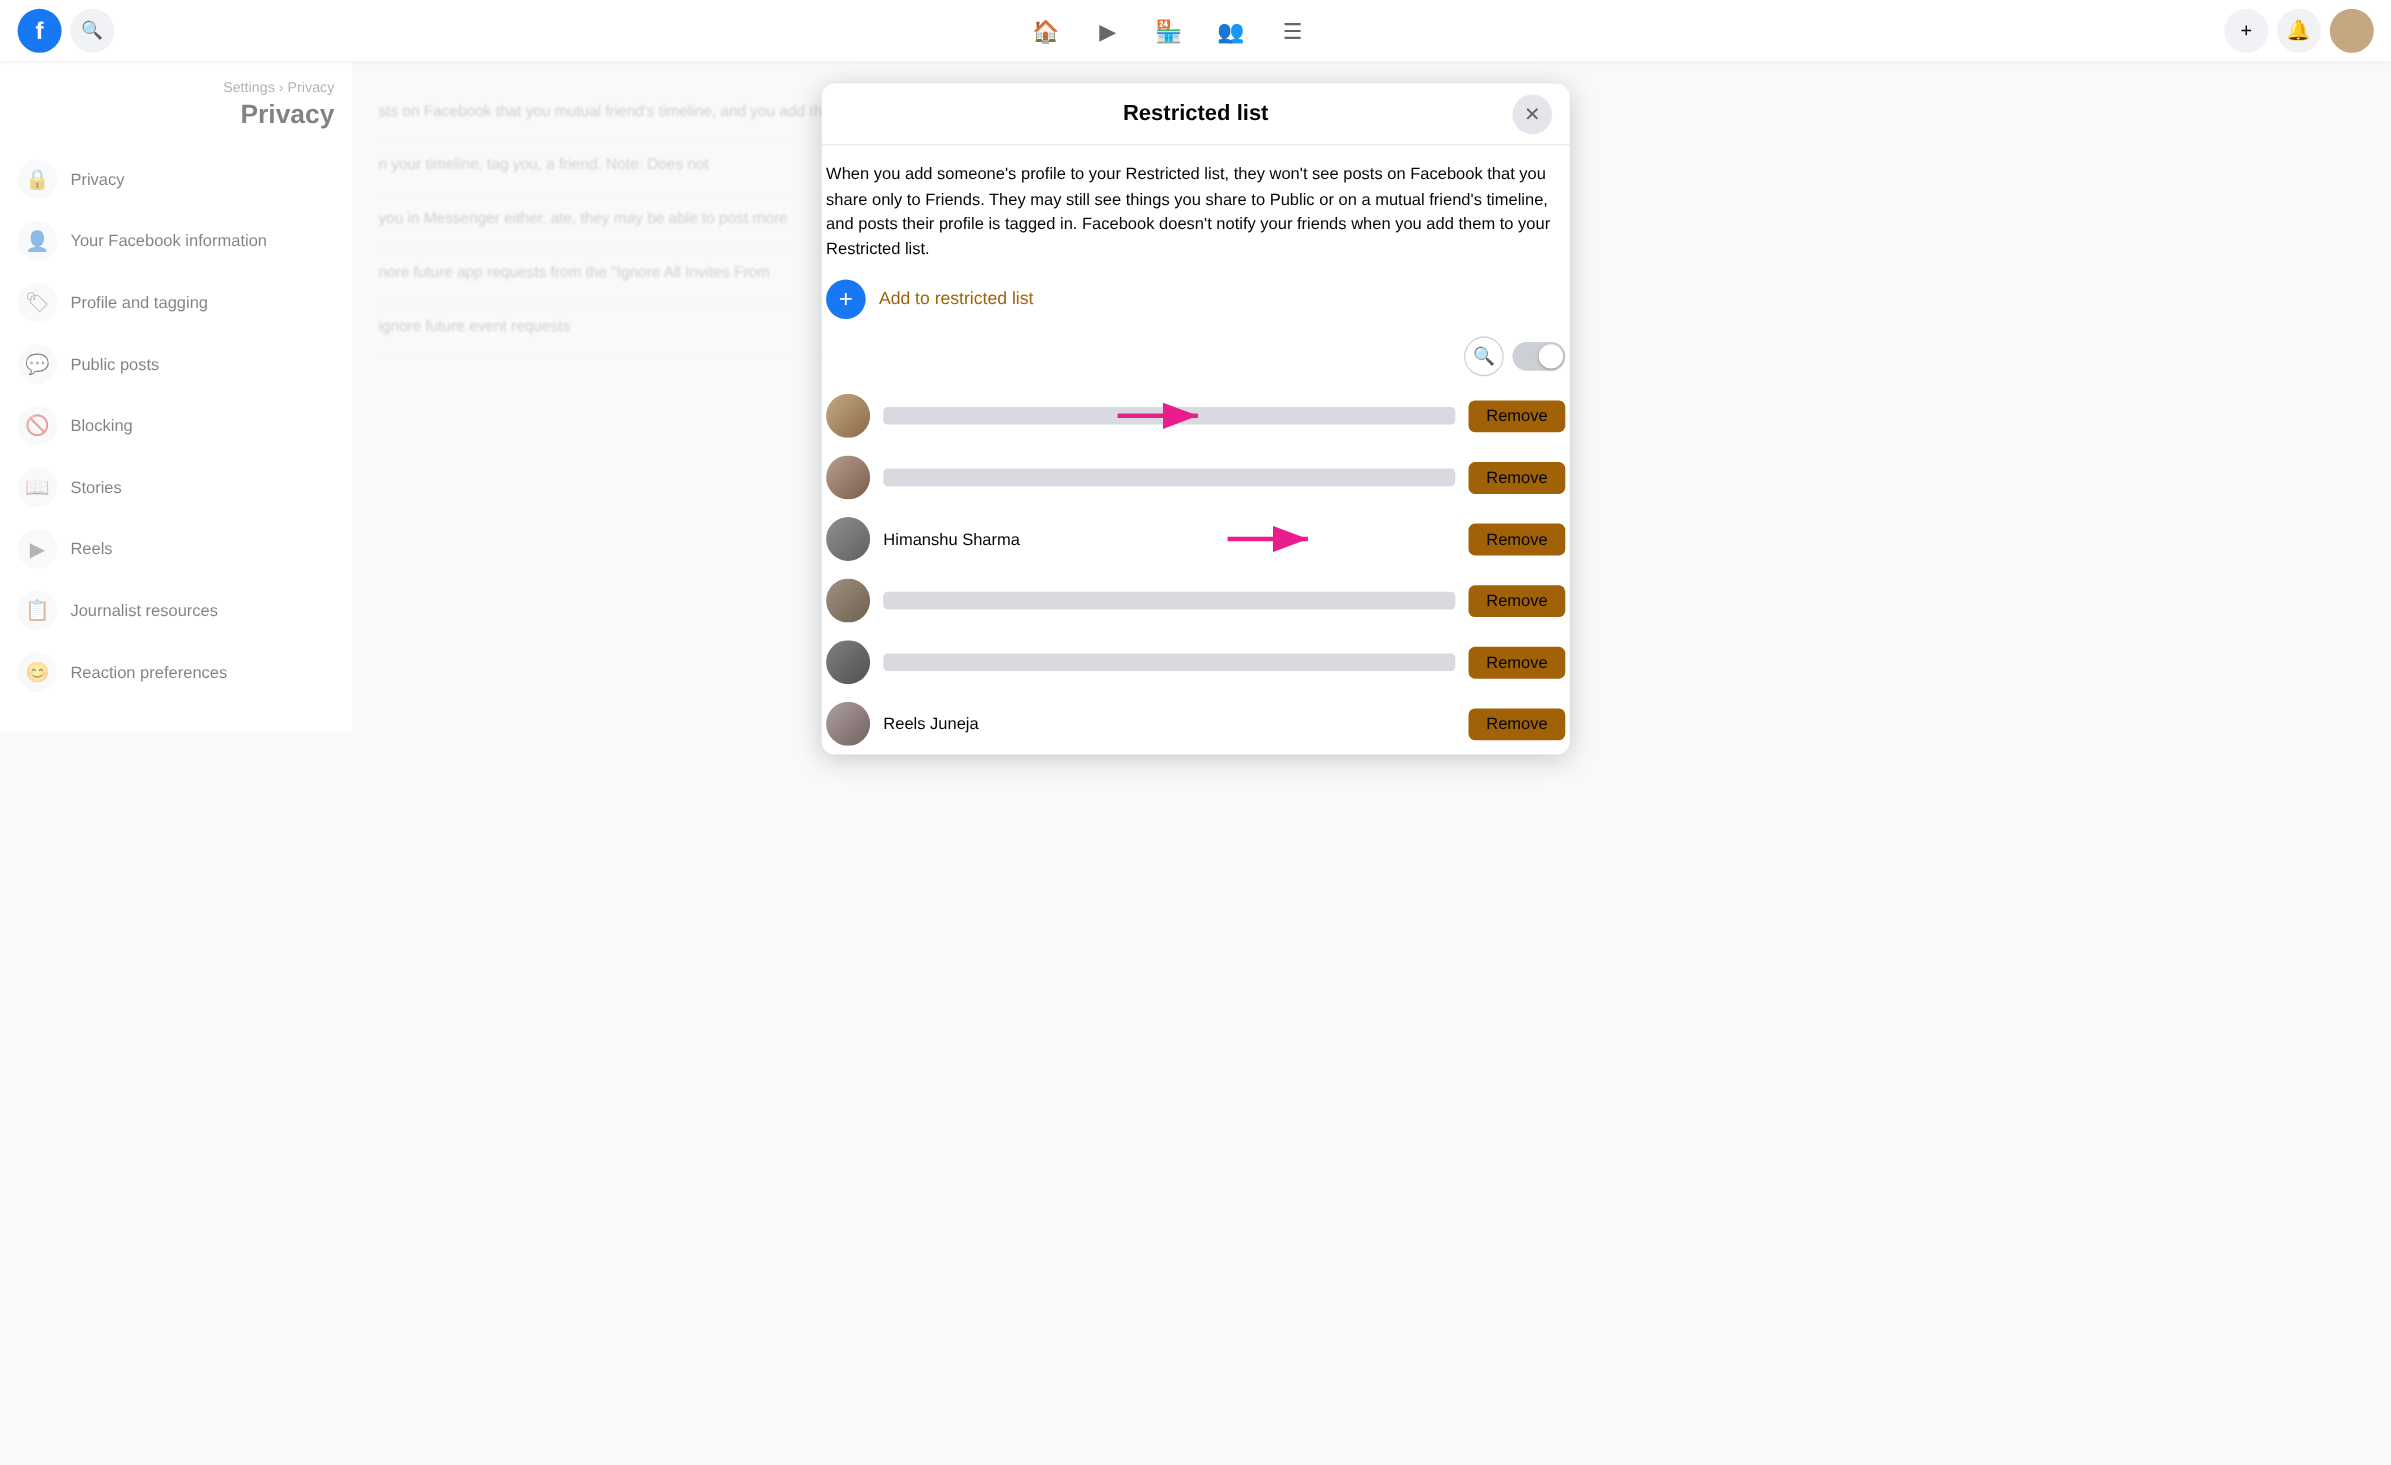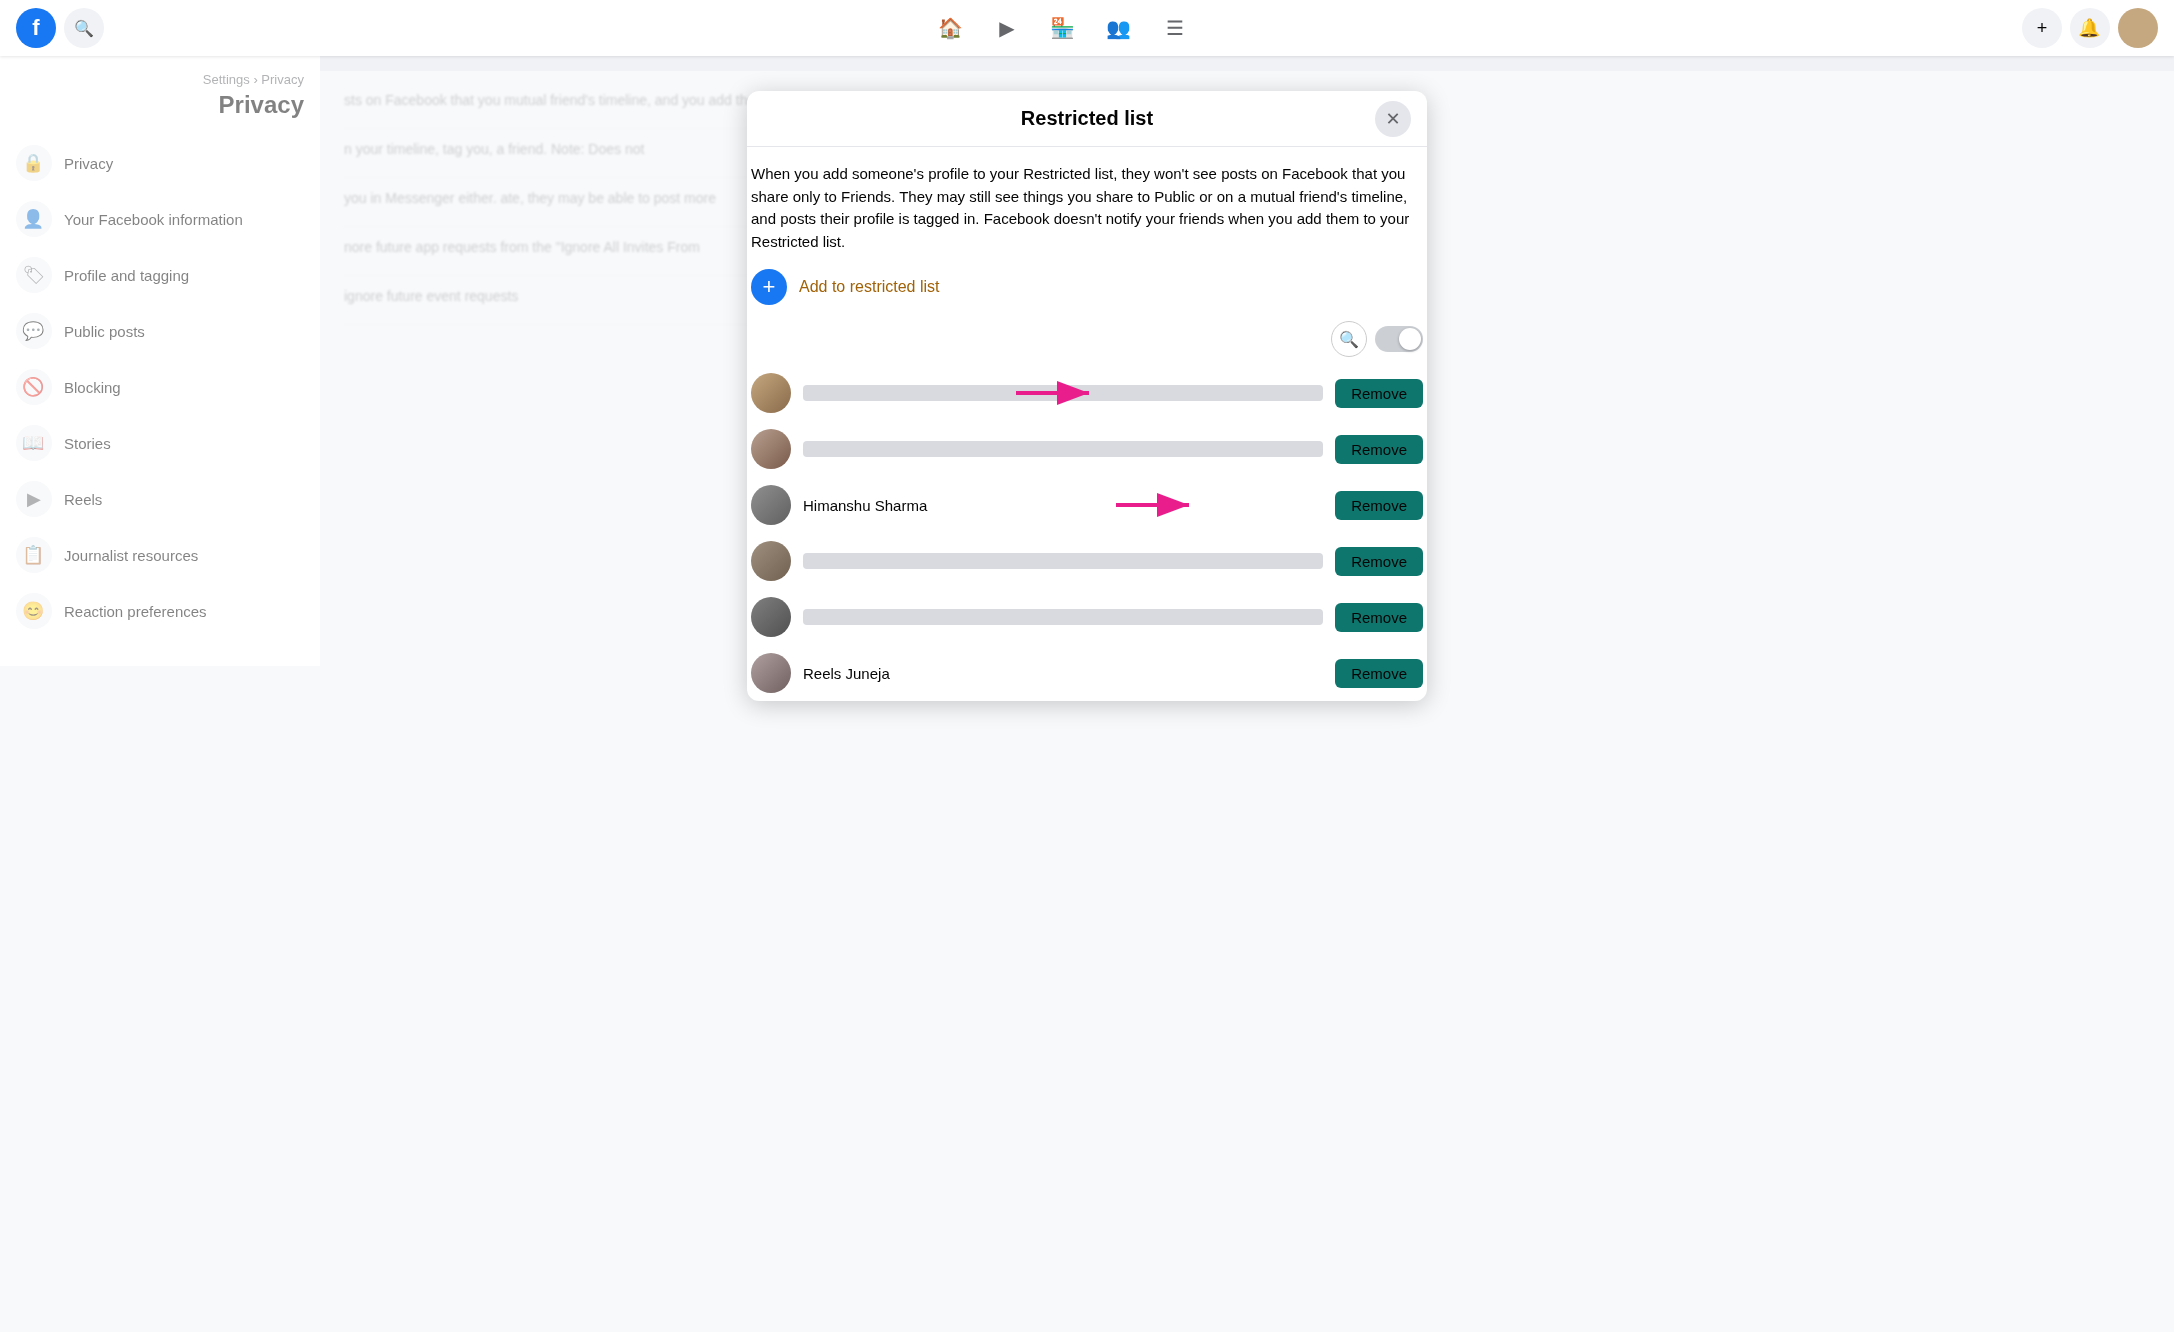--- a/index.html
+++ b/index.html
@@ -148,21 +148,20 @@
       top: 56px;
       left: 0;
       right: 0;
       bottom: 0;
       background: rgba(255,255,255,0.5);
       z-index: 100;
       display: flex;
       align-items: flex-start;
       justify-content: center;
       padding-top: 20px;
-      margin-top: 15px;
     }
 
     
     .modal {
       background: white;
       border-radius: 12px;
       width: 680px;
       max-height: 620px;
       box-shadow: 0 4px 24px rgba(0,0,0,0.2);
       display: flex;
@@ -313,21 +312,21 @@
       color: #050505;
     }
     .item-name-blur {
       flex: 1;
       height: 16px;
       background: #d8dadf;
       border-radius: 4px;
       width: 150px;
     }
     .remove-btn {
-      background: #0f766e;
+      background: #a16207;
       border: none;
       border-radius: 6px;
       padding: 6px 16px;
       font-size: 15px;
       font-weight: 500;
       color: #050505;
       cursor: pointer;
       white-space: nowrap;
     }
 

